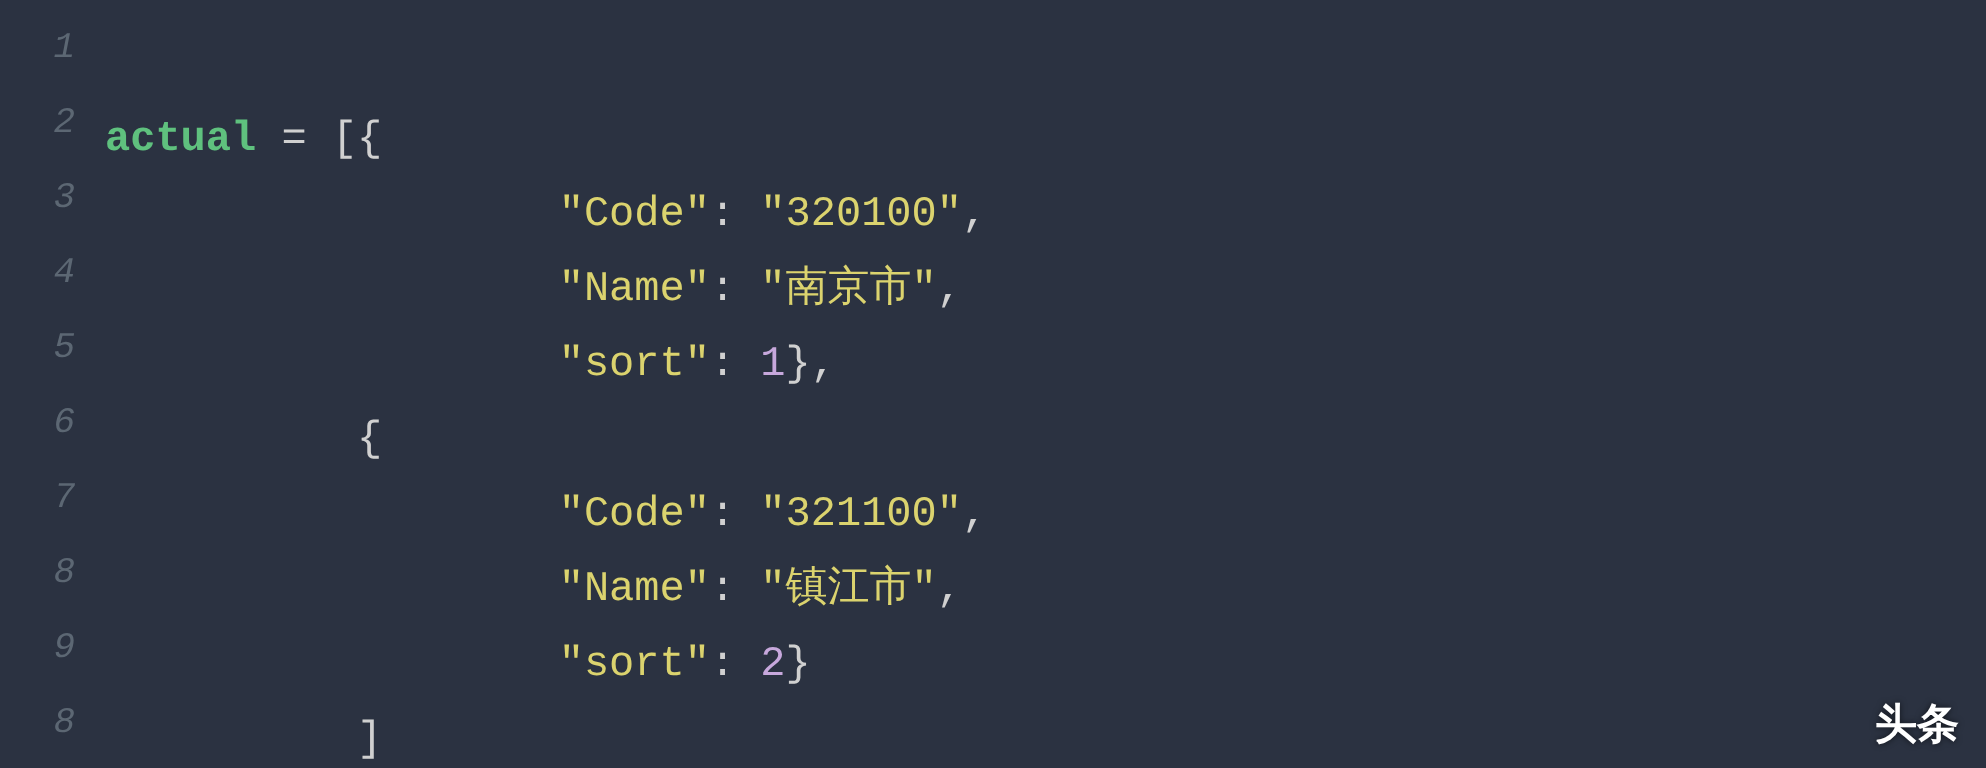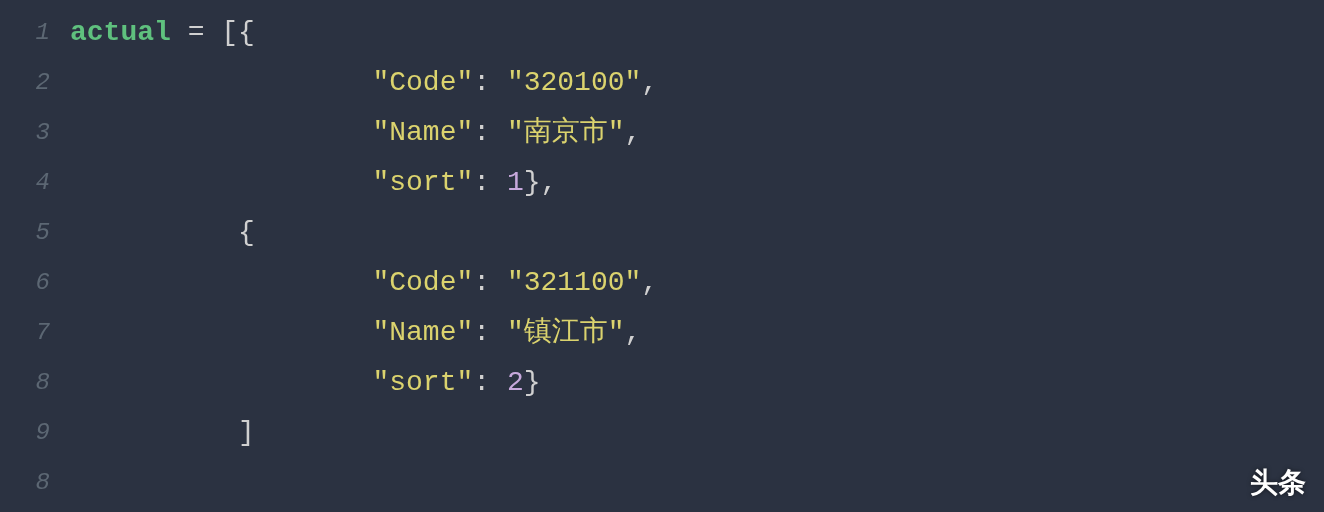--- a/index.html
+++ b/index.html
@@ -30,21 +30,22 @@
       padding-top: 8px;
     }
     .line-number {
       height: 50px;
       line-height: 50px;
       font-size: 24px;
       font-style: italic;
     }
     .code-area {
       flex: 1;
-      padding-top: 8px;
+      padding-top: 21px;
+      margin-top: 48px;
     }
     .code-line {
       height: 50px;
       line-height: 50px;
       white-space: pre;
       font-weight: 500;
     }
     .keyword {
       color: #5fc17e;
       font-weight: bold;

